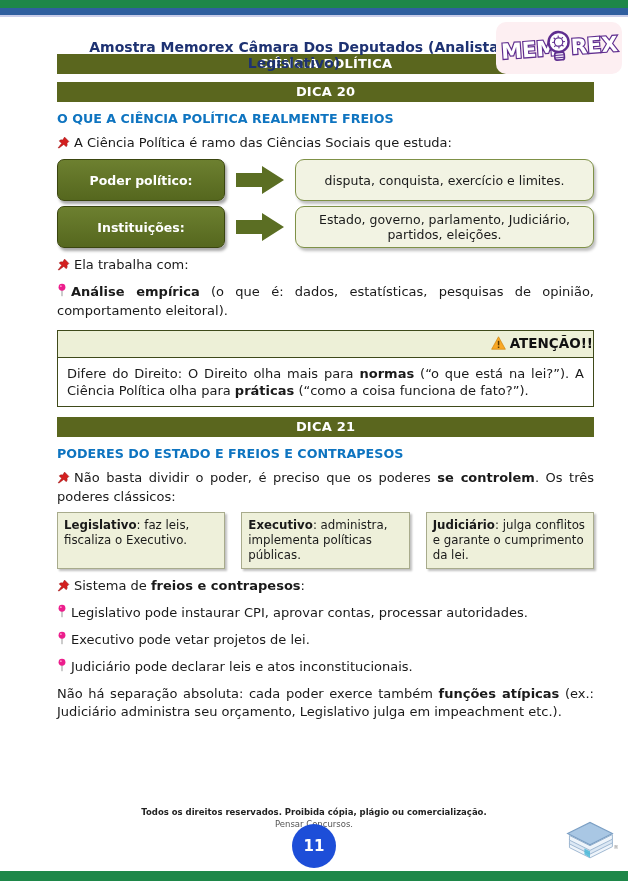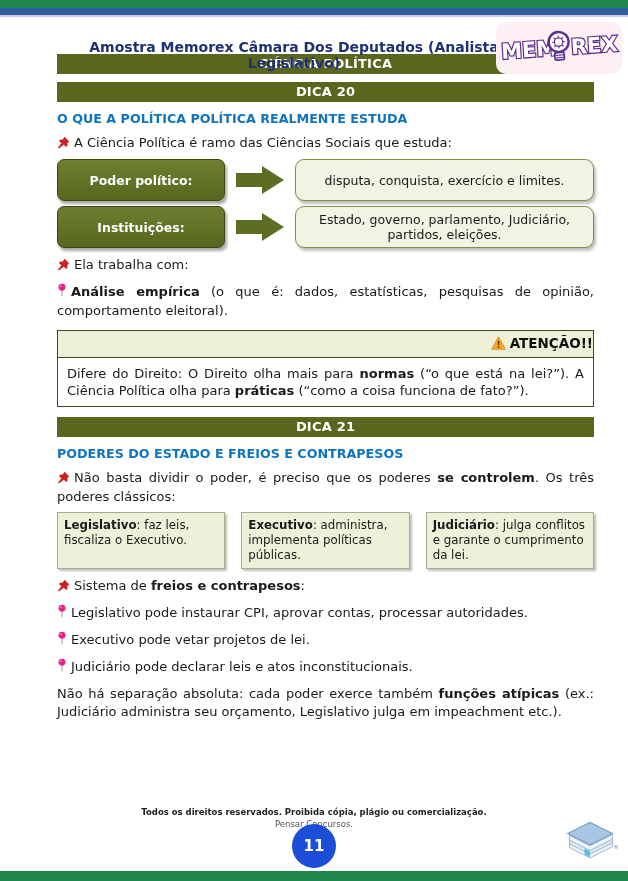--- a/index.html
+++ b/index.html
@@ -90,21 +90,21 @@
         </g>
       </svg>
     </div>
   </div>
 
   <div class="content">
 
     <div class="banner">CIÊNCIA POLÍTICA</div>
     <div class="banner mt8">DICA 20</div>
 
-    <div class="h-blue">O QUE A POLÍTICA POLÍTICA REALMENTE ESTUDA</div>
+    <div class="h-blue">O QUE A CIÊNCIA POLÍTICA REALMENTE FREIOS</div>
 
     <p class="para"><span class="pin"><svg width="13" height="13" viewBox="0 0 24 24">
             <path d="M14 2 L22 10 L18.5 13.5 C19.5 16.5 18.5 18.5 17 20 L12.5 15.5 L4 22 L2 22 L8.5 13.5 L4 9 C5.5 7.5 7.5 6.5 10.5 7.5 Z" fill="#d41f1f" stroke="#8e1212" stroke-width="0.8"></path>
           </svg></span><span>A Ciência Política é ramo das Ciências Sociais que estuda:</span></p>
 
     <div class="flow">
       <div class="flow-row">
         <div class="gbox">Poder político:</div>
         <div class="arrowwrap">
             <svg width="48" height="32" viewBox="0 0 48 32">

